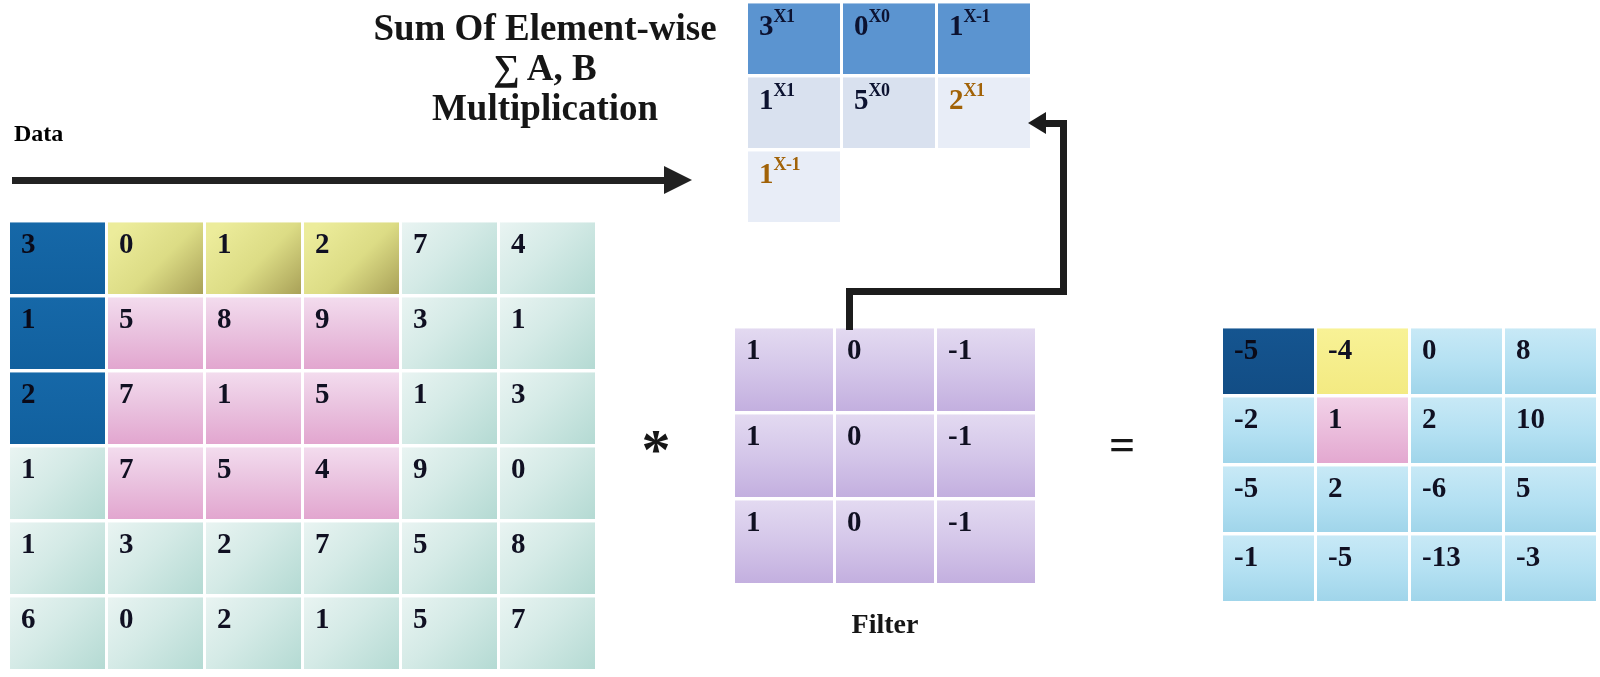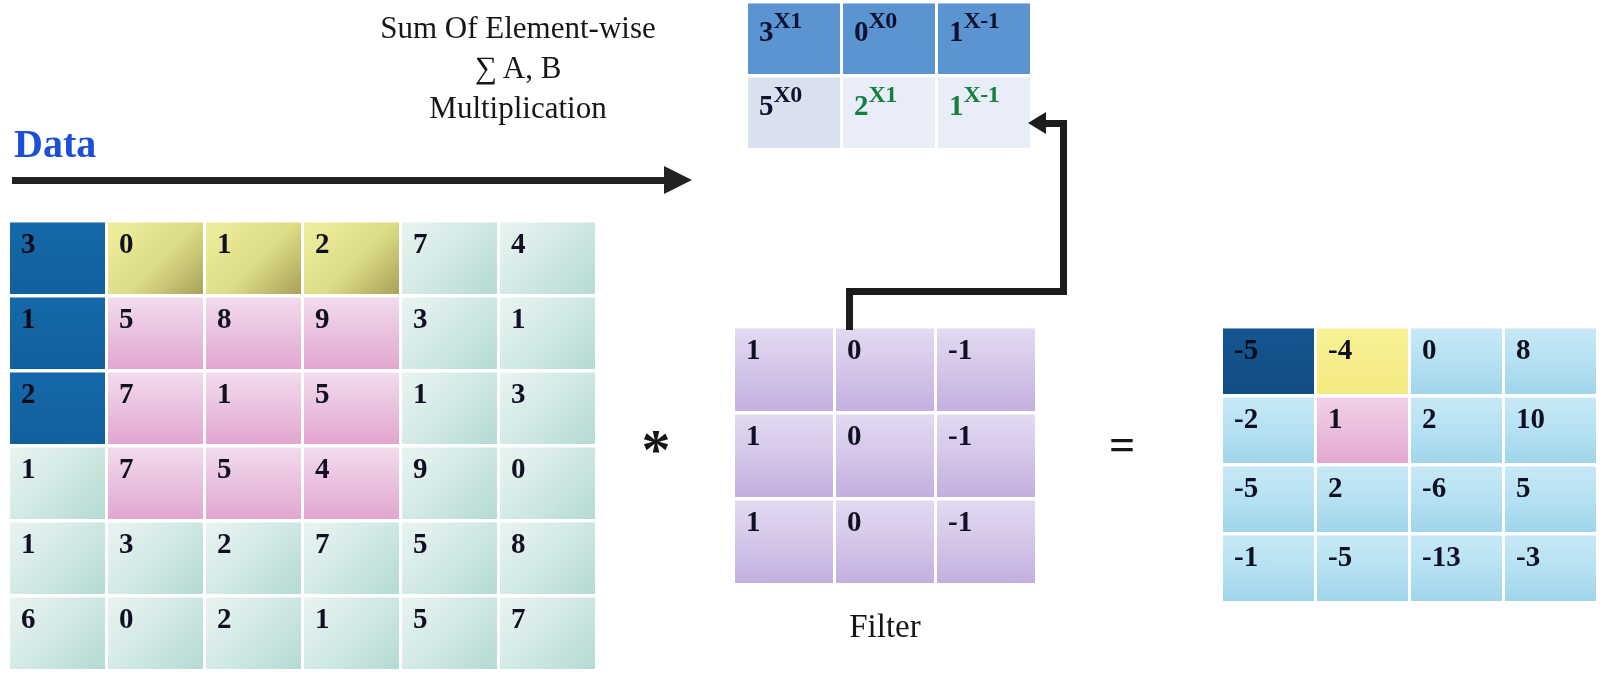--- a/index.html
+++ b/index.html
@@ -2,29 +2,29 @@
 <html><head>
 <meta charset="utf-8">
 <style>
   html,body{margin:0;padding:0;background:#ffffff;}
   .canvas{
     position:relative;width:1600px;height:677px;background:#ffffff;overflow:hidden;
     font-family:"Liberation Serif","DejaVu Serif",serif;color:#10101e;
   }
   
   .sum-title{
-    position:absolute;left:288px;top:8px;width:460px;text-align:center;
-    font-weight:normal;font-size:31px;line-height:40px;color:#161616;
+    position:absolute;left:315px;top:8px;width:460px;text-align:center;
+    font-weight:bold;font-size:37px;line-height:40px;color:#161616;
   }
   .data-label{
-    position:absolute;left:14px;top:120px;font-weight:bold;font-size:40px;color:#1d4ed8;
+    position:absolute;left:14px;top:120px;font-weight:bold;font-size:24px;color:#000000;
   }
   .filter-label{
     position:absolute;left:775px;top:608px;width:220px;text-align:center;
-    font-weight:normal;font-size:33px;color:#161616;
+    font-weight:bold;font-size:28px;color:#161616;
   }
   .star{
     position:absolute;left:628px;top:416px;width:56px;text-align:center;
     font-weight:bold;font-size:58px;color:#161616;
   }
   .equals{
     position:absolute;left:1094px;top:418px;width:56px;text-align:center;
     font-weight:bold;font-size:46px;color:#161616;
   }
   
@@ -46,29 +46,29 @@
   
   .matrix{position:absolute;display:grid;gap:3px;}
   .data-matrix{left:10px;top:222px;grid-template-columns:repeat(6,95px);grid-auto-rows:72px;}
   .sum-matrix{left:748px;top:3px;grid-template-columns:repeat(3,92px);grid-auto-rows:71px;}
   .filter-matrix{left:735px;top:328px;grid-template-columns:repeat(3,98px);grid-auto-rows:83px;}
   .result-matrix{left:1223px;top:328px;grid-template-columns:repeat(4,91px);grid-auto-rows:66px;}
   .cell{
     padding:6px 0 0 11px;font-weight:bold;font-size:29px;line-height:1.1;
     color:#101022;box-shadow:inset 0 1px 0 rgba(255,255,255,.45);
   }
-  .cell sup{font-size:24px;position:relative;top:-2px;vertical-align:super;letter-spacing:-0.5px;}
+  .cell sup{font-size:18px;position:relative;top:-2px;vertical-align:super;letter-spacing:-0.5px;}
   
   .c-navy    {background:linear-gradient(180deg,#1668a8,#11609e);color:#0a0a18;}
   .c-yellow  {background:linear-gradient(135deg,#ecec9b 10%,#dcdc85 55%,#a9a158 100%);}
   .c-pink    {background:linear-gradient(180deg,#f3dcee 0%,#eac4e0 45%,#e2a6cf 100%);}
   .c-teal    {background:linear-gradient(135deg,#e9f4f2 0%,#d4eae6 45%,#b4dad3 100%);}
   .c-sumblue1{background:#5b94d0;color:#0c1230;}
   .c-sumblue2{background:#d9e1ef;color:#0c1230;}
-  .c-sumblue3{background:#e8edf7;color:#15803d;}
+  .c-sumblue3{background:#e8edf7;color:#a16207;}
   .c-lav     {background:linear-gradient(180deg,#e3daf1 0%,#d4c6e9 50%,#c3afdf 100%);}
   .c-rblue   {background:linear-gradient(180deg,#c8e9f6 0%,#b3e0f2 55%,#a0d5ea 100%);}
   .c-rnavy   {background:linear-gradient(180deg,#155590,#124d85);color:#0a0a18;}
   .c-ryellow {background:linear-gradient(180deg,#f8f296,#f3ea82);}
   .c-rpink   {background:linear-gradient(180deg,#f2d2e8,#e3a8d0);}
 </style>
 </head>
 <body>
 
 <div class="canvas">
@@ -81,20 +81,21 @@
 
   <div class="data-label">Data</div>
 
   <div class="main-arrow-line"></div>
   <div class="main-arrow-head"></div>
 
   <div id="sumMatrix" class="matrix sum-matrix">
       <div class="cell c-sumblue1"><span>3</span><sup>X1</sup></div>
       <div class="cell c-sumblue1"><span>0</span><sup>X0</sup></div>
       <div class="cell c-sumblue1"><span>1</span><sup>X-1</sup></div>
+      <div class="cell c-sumblue2"><span>1</span><sup>X1</sup></div>
       <div class="cell c-sumblue2"><span>5</span><sup>X0</sup></div>
       <div class="cell c-sumblue3"><span>2</span><sup>X1</sup></div>
       <div class="cell c-sumblue3"><span>1</span><sup>X-1</sup></div>
     </div>
 
   <div id="dataMatrix" class="matrix data-matrix">
       <div class="cell c-navy">3</div>
       <div class="cell c-yellow">0</div>
       <div class="cell c-yellow">1</div>
       <div class="cell c-yellow">2</div>

